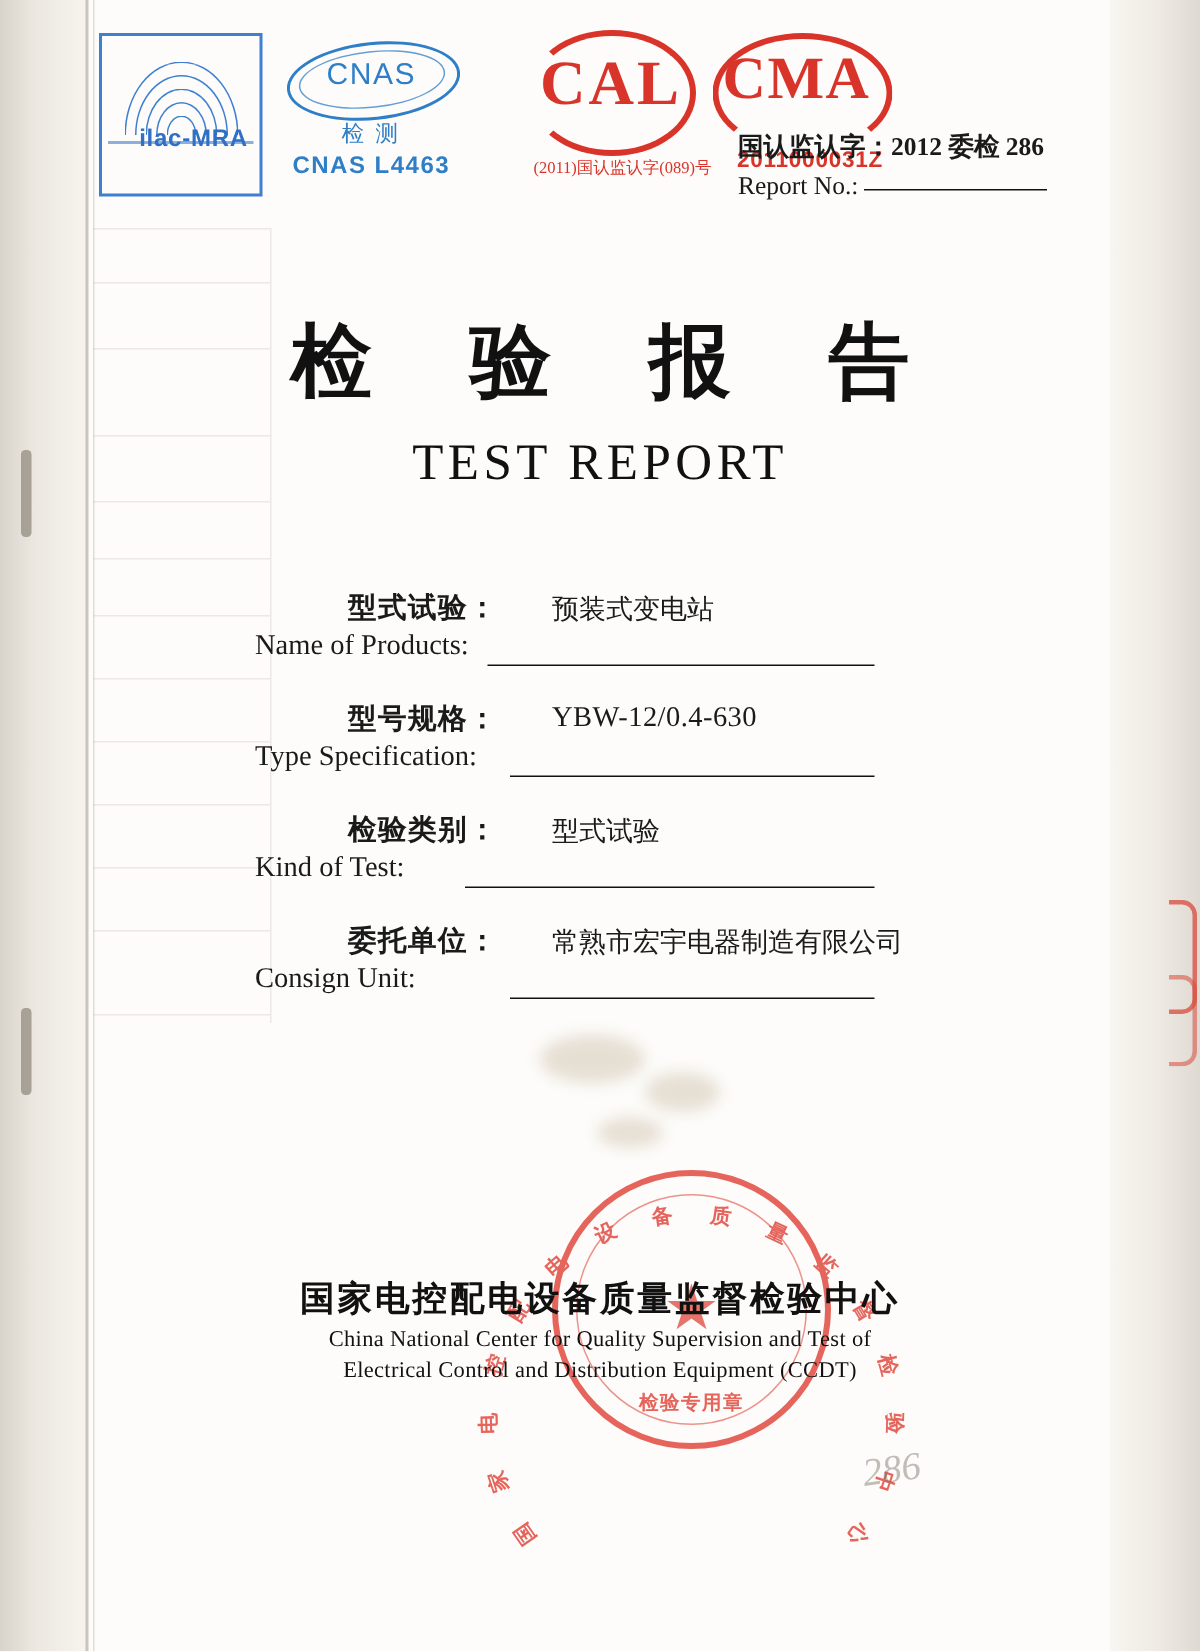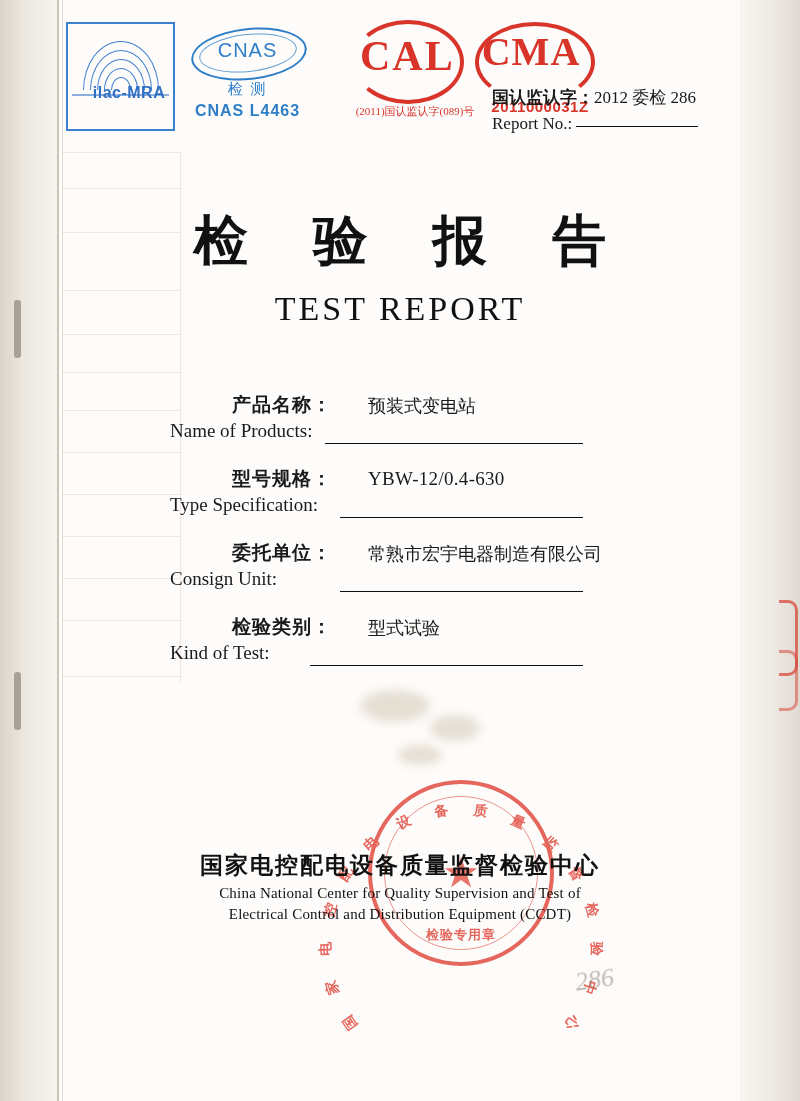--- a/index.html
+++ b/index.html
@@ -217,21 +217,21 @@
 
   
   .report-no {
     position: absolute; left: 492px; top: 86px; width: 250px;
   }
   .report-no .line1 {
     font-size: 17px;
     font-weight: bold;
     white-space: nowrap;
   }
-  .report-no .line1 .val { font-weight: normal; }
+  .report-no .line1 .val { font-weight: bold; }
   .report-no .line2 {
     margin-top: 5px;
     font-size: 17px;
     white-space: nowrap;
   }
   .report-no .rule {
     display: inline-block;
     width: 122px;
     border-bottom: 1.3px solid #111;
     margin-left: 4px;
@@ -428,44 +428,44 @@
       <span>Report  No.:</span><span class="rule"></span>
     </div>
   </div>
 
   <div class="title-cn">检 验 报 告</div>
   <div class="title-en">TEST   REPORT</div>
 
   <div class="fields">
 
     <div class="field f-name">
-      <div class="cn">产品名称：</div>
+      <div class="cn">型式试验：</div>
       <div class="en">Name of Products:</div>
       <div class="value">预装式变电站</div>
       <div class="underline"></div>
     </div>
 
     <div class="field f-type">
       <div class="cn">型号规格：</div>
       <div class="en">Type Specification:</div>
       <div class="value ascii">YBW-12/0.4-630</div>
       <div class="underline"></div>
     </div>
 
+    <div class="field f-kind">
+      <div class="cn">检验类别：</div>
+      <div class="en">Kind of Test:</div>
+      <div class="value">型式试验</div>
+      <div class="underline"></div>
+    </div>
+
     <div class="field f-consign">
       <div class="cn">委托单位：</div>
       <div class="en">Consign Unit:</div>
       <div class="value">常熟市宏宇电器制造有限公司</div>
-      <div class="underline"></div>
-    </div>
-
-    <div class="field f-kind">
-      <div class="cn">检验类别：</div>
-      <div class="en">Kind of Test:</div>
-      <div class="value">型式试验</div>
       <div class="underline"></div>
     </div>
   </div>
 
   <div class="stamp">
     <div class="inner-ring"></div>
     <div class="arc-text" id="stamp-arc">
         <span style="transform: translate(-50%, 0px) rotate(-125deg) translateY(-72px) rotate(0deg); transform-origin: 50% 72px;">国</span>
         <span style="transform: translate(-50%, 0px) rotate(-108.333deg) translateY(-72px) rotate(0deg); transform-origin: 50% 72px;">家</span>
         <span style="transform: translate(-50%, 0px) rotate(-91.6667deg) translateY(-72px) rotate(0deg); transform-origin: 50% 72px;">电</span>

